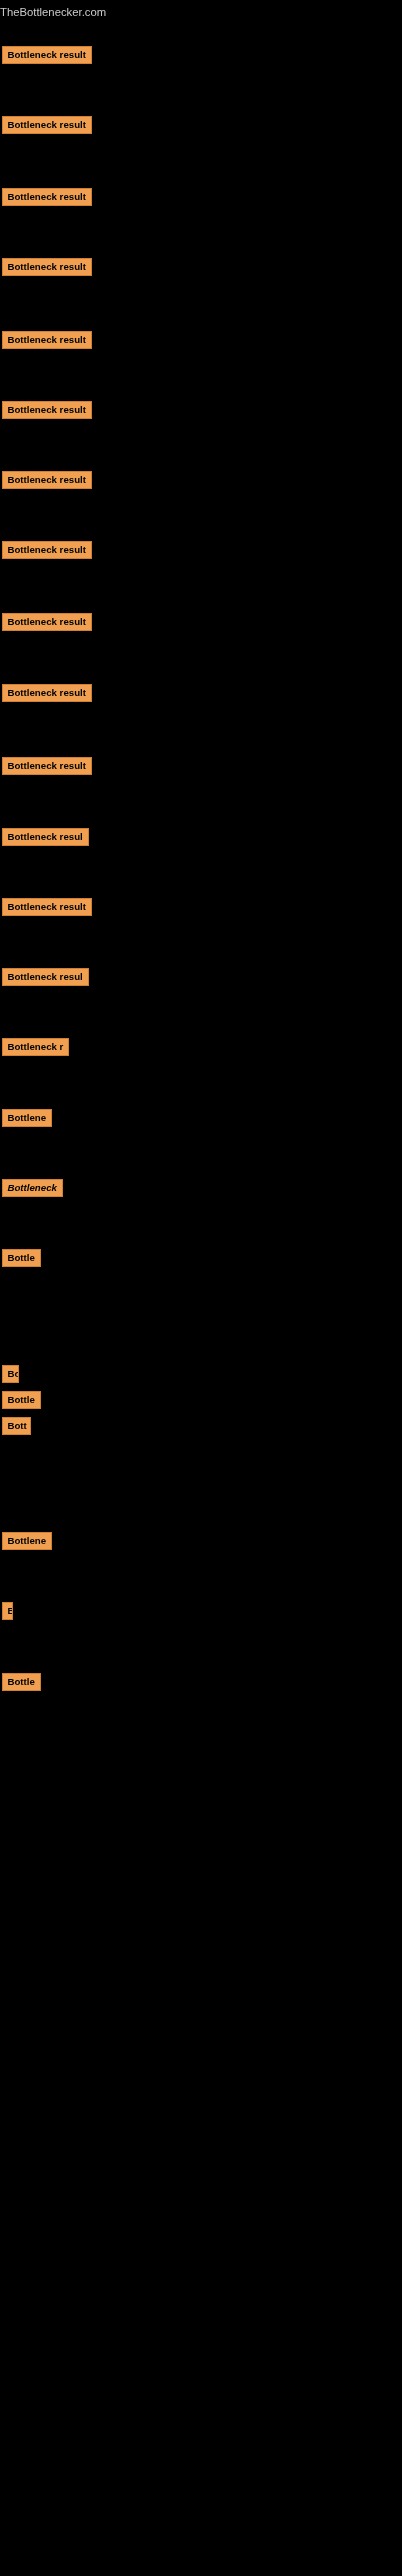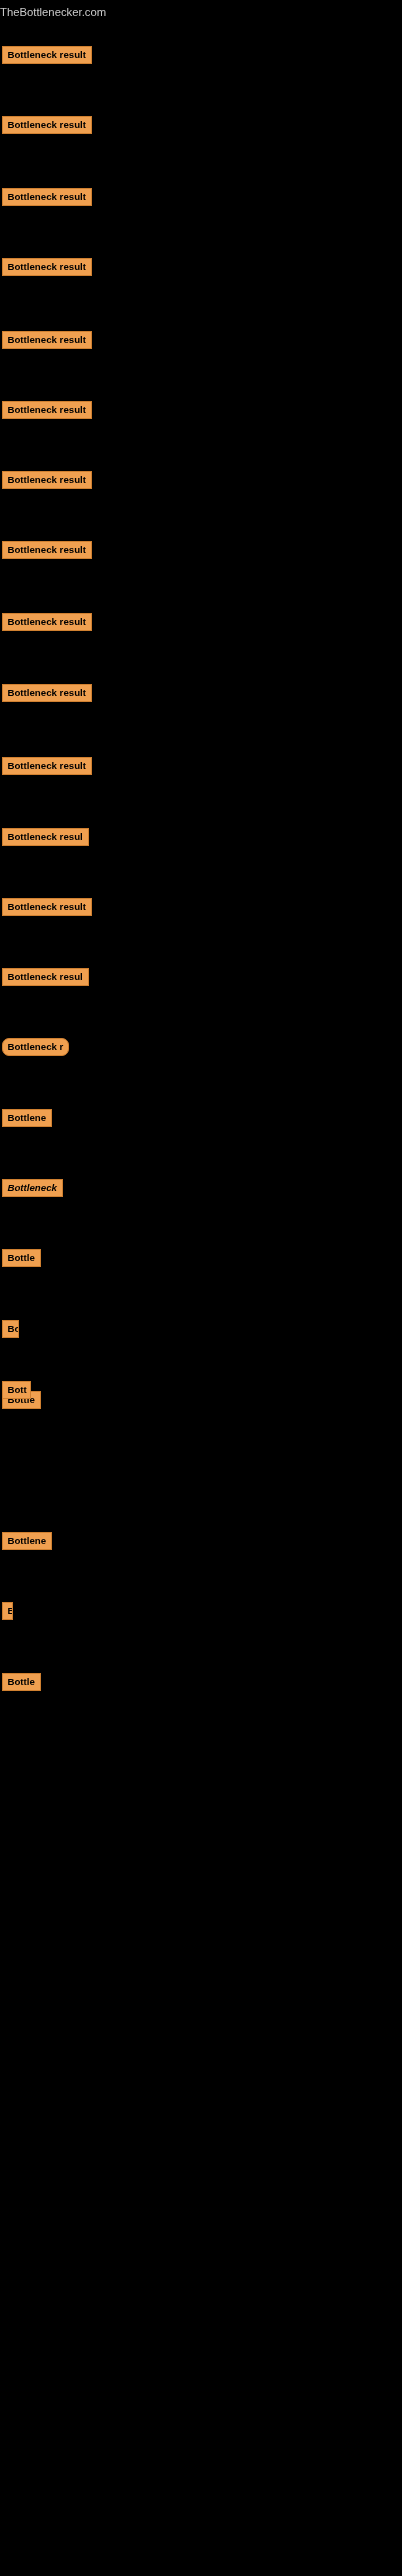--- a/index.html
+++ b/index.html
@@ -57,24 +57,24 @@
     <div class="result-row" style="top: 331px; left: 1.6px;"><span class="bottleneck-badge" style="max-width: 129px;">Bottleneck result</span></div>
     <div class="result-row" style="top: 401px; left: 1.6px;"><span class="bottleneck-badge" style="max-width: 126px;">Bottleneck result</span></div>
     <div class="result-row" style="top: 471px; left: 1.6px;"><span class="bottleneck-badge" style="max-width: 125px;">Bottleneck result</span></div>
     <div class="result-row" style="top: 541px; left: 1.6px;"><span class="bottleneck-badge" style="max-width: 123px;">Bottleneck result</span></div>
     <div class="result-row" style="top: 613px; left: 1.6px;"><span class="bottleneck-badge" style="max-width: 125px;">Bottleneck result</span></div>
     <div class="result-row" style="top: 684px; left: 1.6px;"><span class="bottleneck-badge" style="max-width: 126px;">Bottleneck result</span></div>
     <div class="result-row" style="top: 757px; left: 1.6px;"><span class="bottleneck-badge" style="max-width: 122px;">Bottleneck result</span></div>
     <div class="result-row" style="top: 828px; left: 1.6px;"><span class="bottleneck-badge" style="max-width: 105px;">Bottleneck resul</span></div>
     <div class="result-row" style="top: 898px; left: 1.6px;"><span class="bottleneck-badge" style="max-width: 119px;">Bottleneck result</span></div>
     <div class="result-row" style="top: 968px; left: 1.6px;"><span class="bottleneck-badge" style="max-width: 103px;">Bottleneck resul</span></div>
-    <div class="result-row" style="top: 1038px; left: 1.6px;"><span class="bottleneck-badge" style="max-width: 74px; border-radius: 7px;">Bottleneck r</span></div>
+    <div class="result-row" style="top: 1038px; left: 1.6px;"><span class="bottleneck-badge" style="max-width: 74px;">Bottleneck r</span></div>
     <div class="result-row" style="top: 1109px; left: 1.6px;"><span class="bottleneck-badge" style="max-width: 55px;">Bottlene</span></div>
     <div class="result-row" style="top: 1179px; left: 1.6px; font-style: italic;"><span class="bottleneck-badge" style="max-width: 63px;">Bottleneck</span></div>
     <div class="result-row" style="top: 1249px; left: 1.6px;"><span class="bottleneck-badge" style="max-width: 39px;">Bottle</span></div>
-    <div class="result-row" style="top: 1320px; left: 1.6px;"><span class="bottleneck-badge" style="max-width: 17.7px;">Bo</span></div>
+    <div class="result-row" style="top: 1320px; left: 1.6px;"><span class="bottleneck-badge" style="max-width: 17.7px; margin-top: 45px;">Bo</span></div>
     <div class="result-row" style="top: 1391px; left: 1.6px;"><span class="bottleneck-badge" style="max-width: 42px;">Bottle</span></div>
-    <div class="result-row" style="top: 1381px; left: 1.6px;"><span class="bottleneck-badge" style="max-width: 29px;">Bott</span></div>
+    <div class="result-row" style="top: 1417px; left: 1.6px;"><span class="bottleneck-badge" style="max-width: 29px;">Bott</span></div>
     <div class="result-row" style="top: 1532px; left: 1.6px;"><span class="bottleneck-badge" style="max-width: 52px;">Bottlene</span></div>
     <div class="result-row" style="top: 1602px; left: 1.6px;"><span class="bottleneck-badge" style="max-width: 11.3px;">B</span></div>
     <div class="result-row" style="top: 1673px; left: 1.6px;"><span class="bottleneck-badge" style="max-width: 39px;">Bottle</span></div>
   </div>
 
 
 </body></html>

